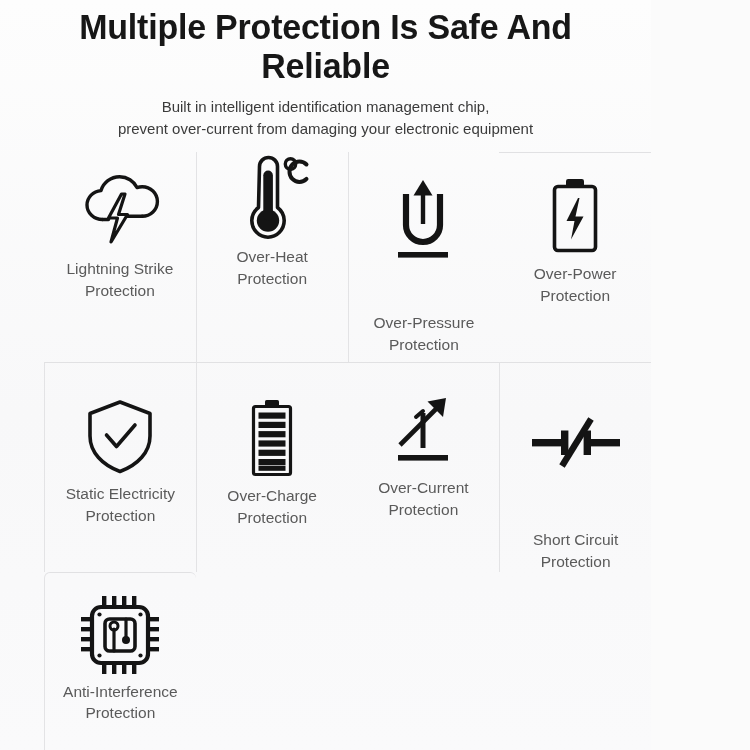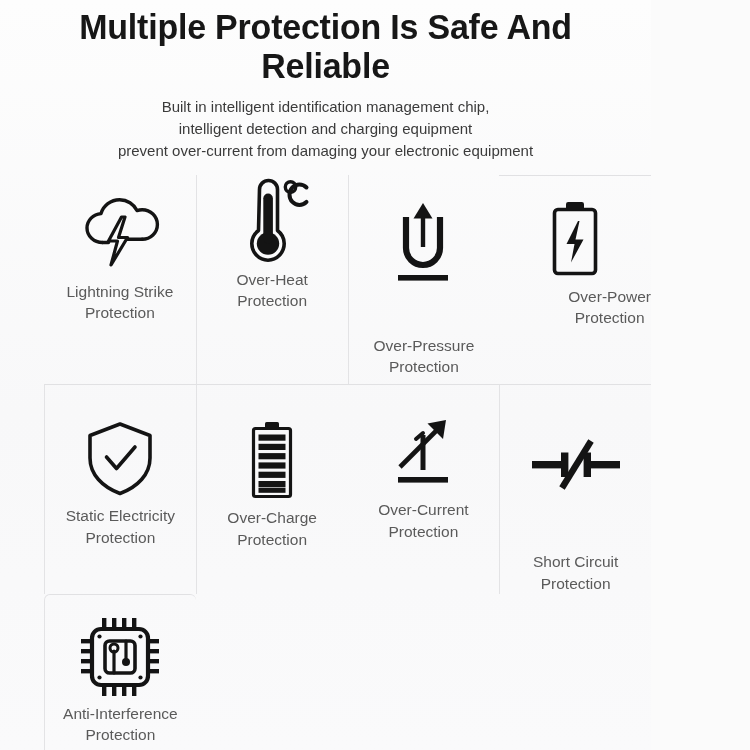--- a/index.html
+++ b/index.html
@@ -90,37 +90,36 @@
     font-size: 15.5px;
     line-height: 1.38;
     font-weight: normal;
   }
   .label .l2 { display: block; }
 
   
   .c0 { padding-top: 14px; }
   .c1 { padding-top: 2px; }
   .c2 { padding-top: 24px; gap: 44px; }
-  .c3 { padding-top: 18px; align-items: flex-end; }
+  .c3 { padding-top: 18px; }
   .c4 { padding-top: 28px; }
   .c5 { padding-top: 30px; }
   .c6 { padding-top: 22px; }
   .c7 { padding-top: 34px; gap: 40px; }
   .c8 { padding-top: 16px; border-radius: 6px; }
 </style>
 </head>
 <body>
 
 <div class="page">
 
   <div class="header">
     <h1 class="title">Multiple Protection Is Safe And Reliable</h1>
     <div class="subtitle">
       <div>Built in intelligent identification management chip,</div>
-      <div>intelligent detection and charging equipment</div>
       <div>prevent over-current from damaging your electronic equipment</div>
     </div>
   </div>
 
   <div class="grid">
 
     <div class="cell c0">
       <div class="icon-wrap">
         <svg width="86" height="80" viewBox="0 0 86 80" fill="none">
           <path d="M25.5 47.5C16.9 47.5 10 41.0 10 33.0C10 25.4 16.2 19.1 24.0 18.6C26.3 10.6 33.8 4.8 42.6 4.8C50.2 4.8 56.9 9.2 60.0 15.6C61.6 15.0 63.4 14.7 65.2 14.7C73.6 14.7 80.4 21.3 80.4 29.5C80.4 37.7 73.6 44.3 65.2 44.3" stroke="#141414" stroke-width="3.4" stroke-linecap="round" stroke-linejoin="round"></path>

